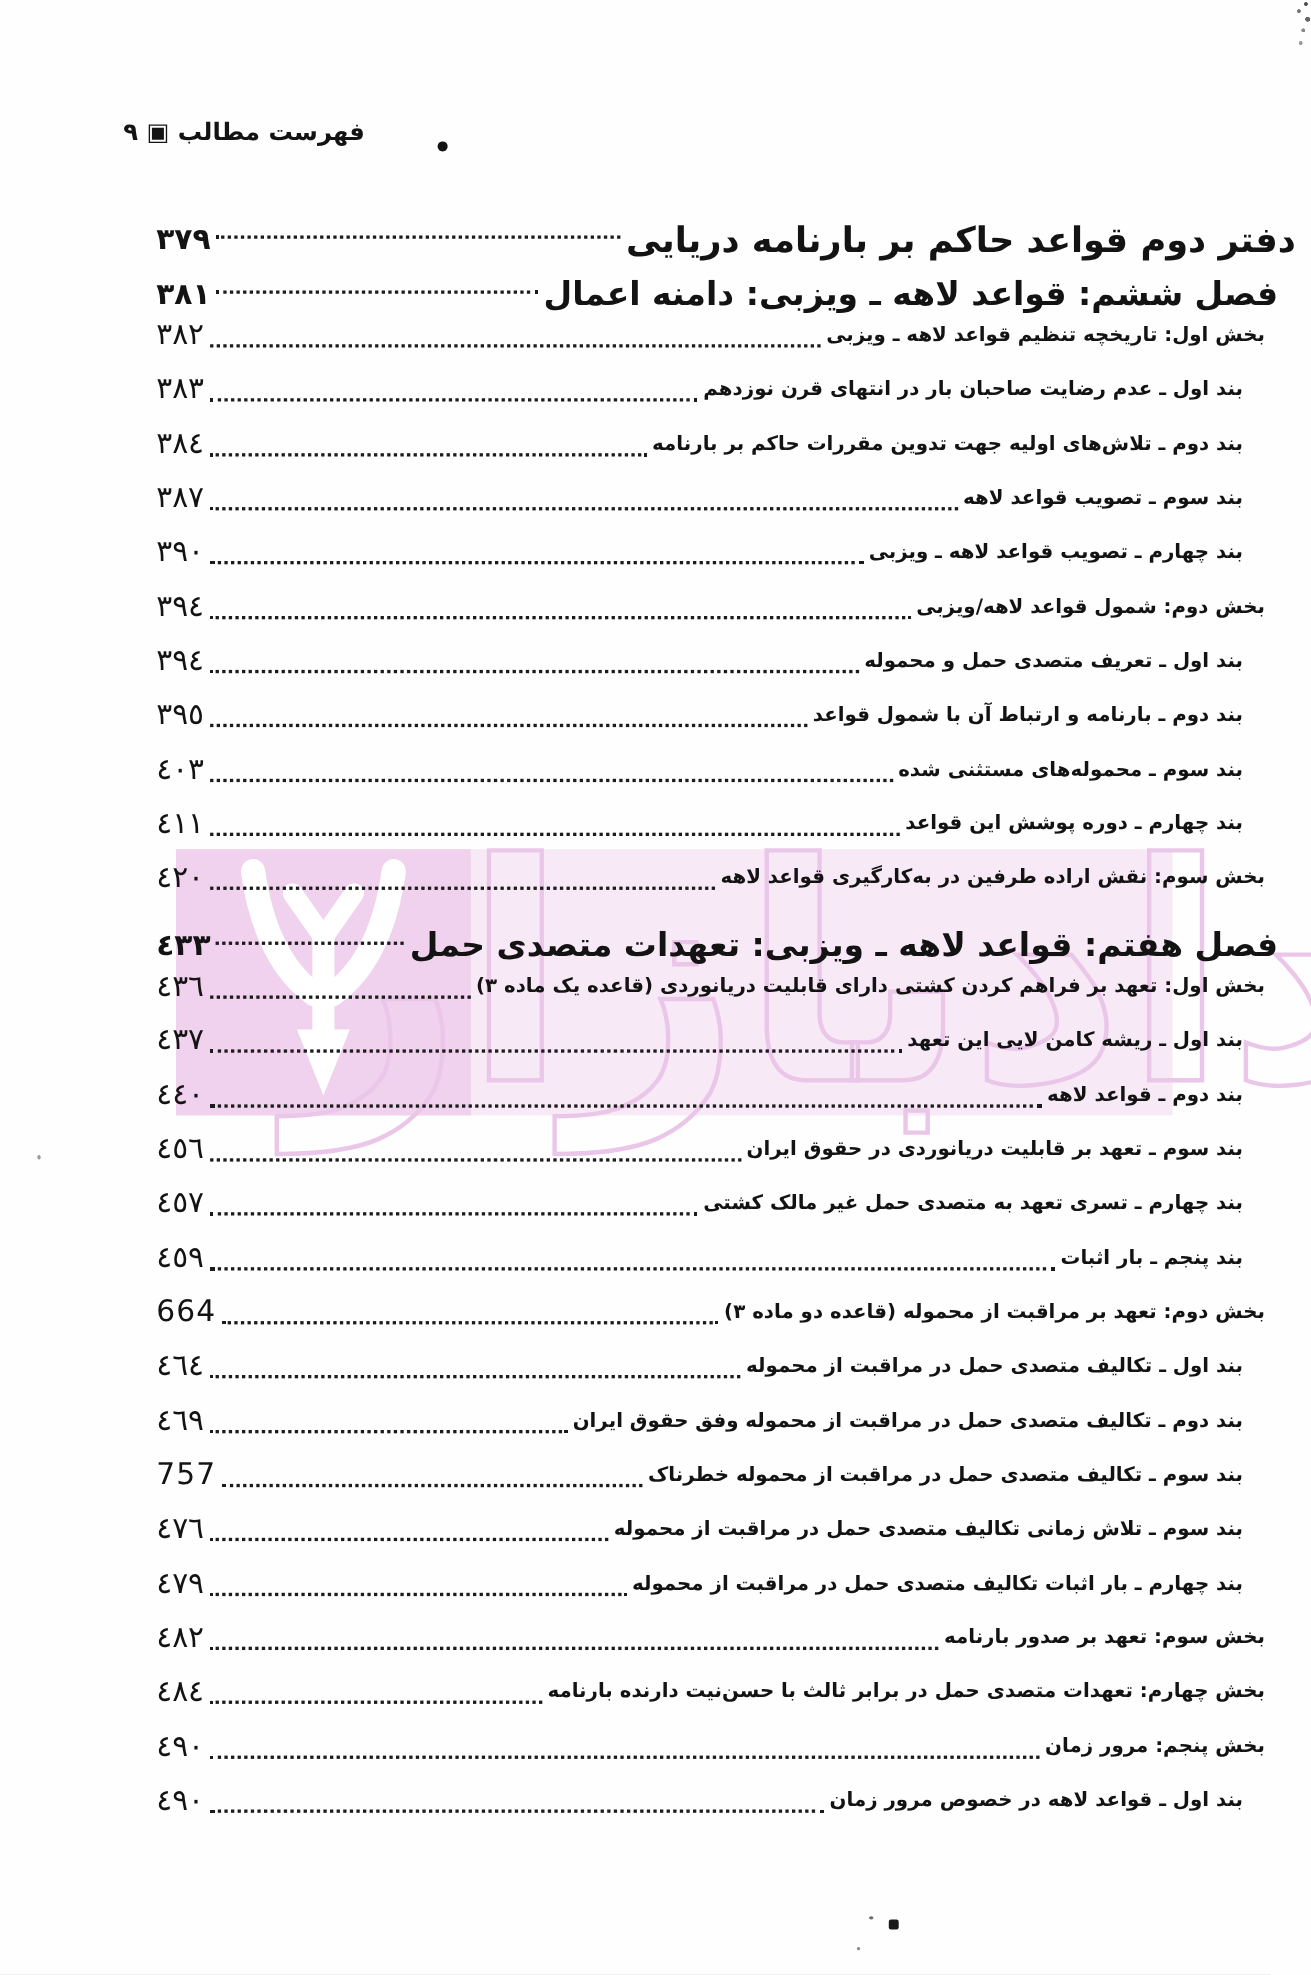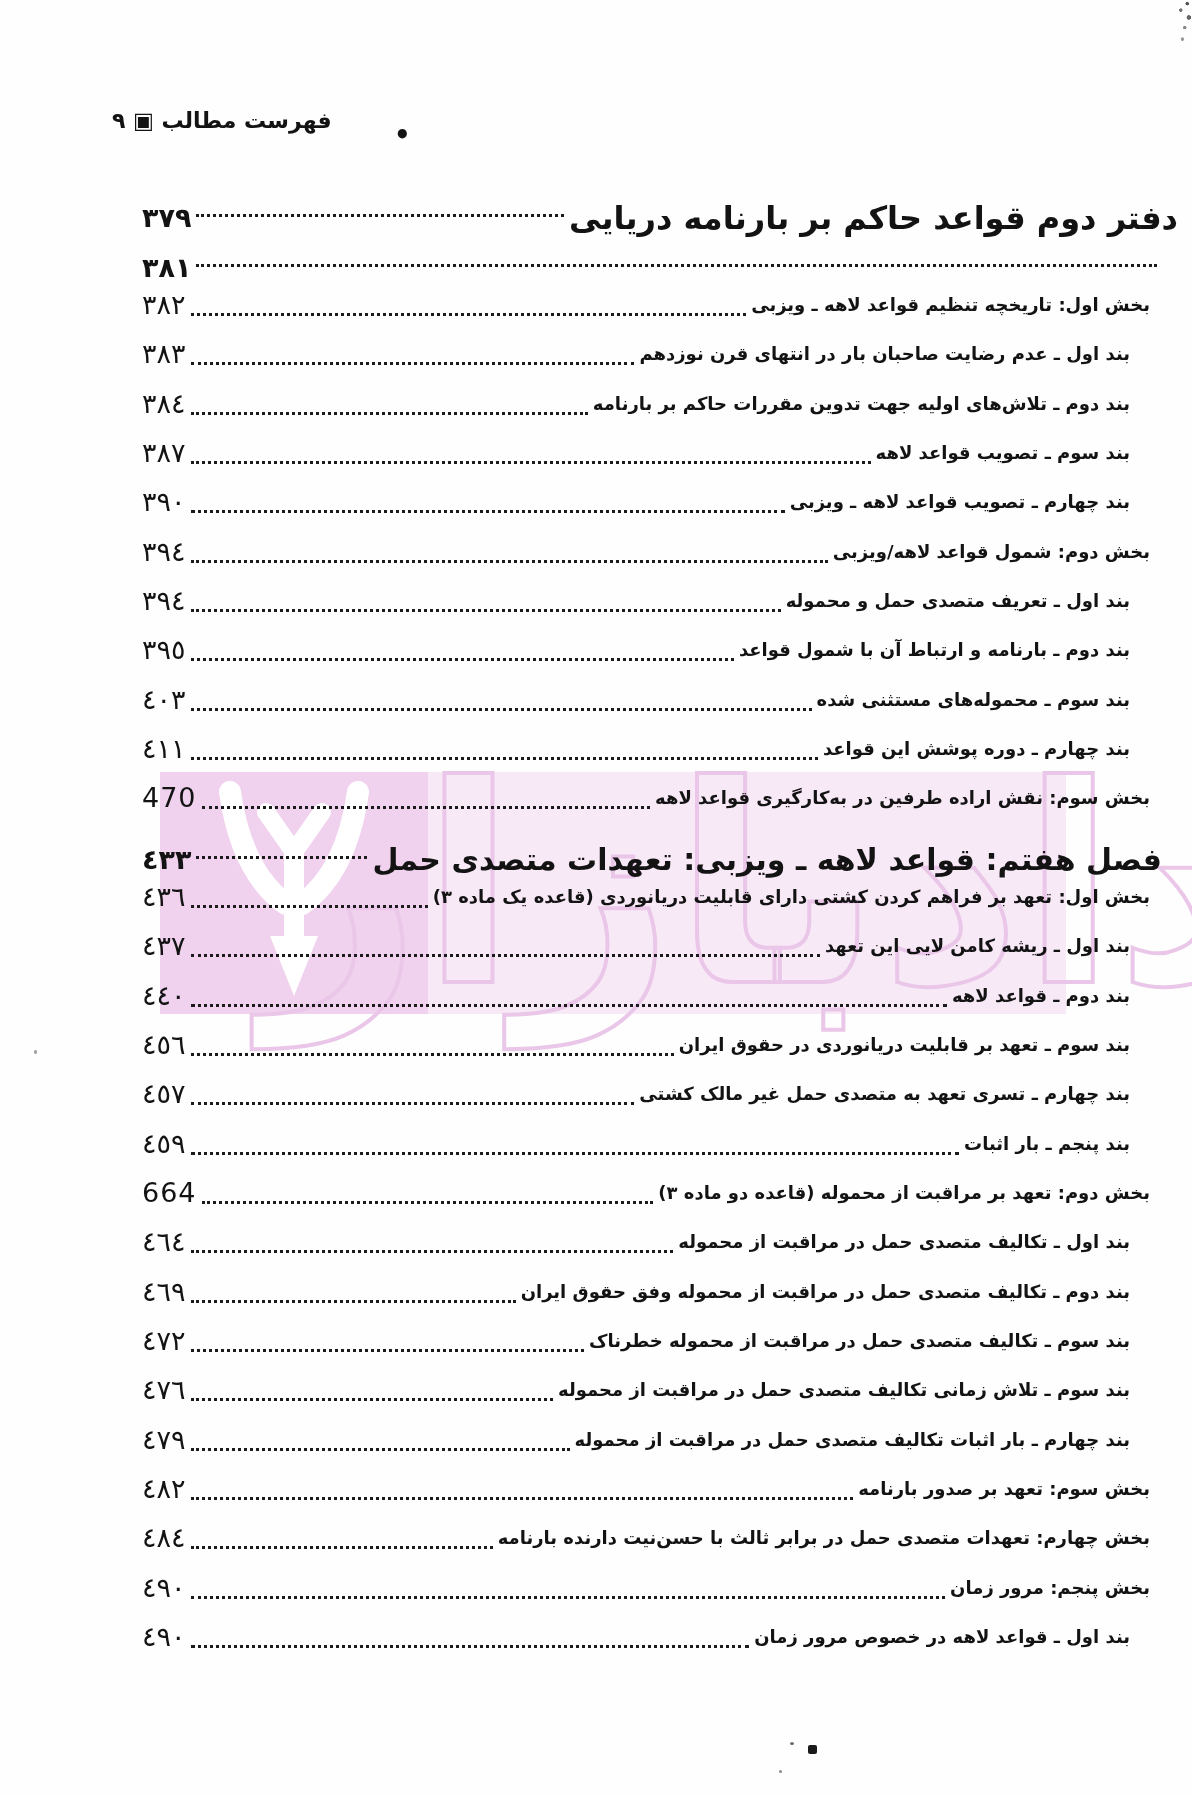--- a/index.html
+++ b/index.html
@@ -102,20 +102,21 @@
   <div class="hdr">فهرست مطالب ▣ ٩</div>
   <div class="hdr-bullet">•</div>
 
   <div class="toc">
       <div class="row lv-book bold">
         <span class="title">دفتر دوم قواعد حاکم بر بارنامه دریایی</span>
         <span class="dots"></span>
         <span class="num">٣٧٩</span>
       </div>
       <div class="row lv-chapter bold">
+        <span class="title">فصل ششم: قواعد لاهه ـ ویزبی: دامنه اعمال</span>
         <span class="dots"></span>
         <span class="num">٣٨١</span>
       </div>
       <div class="row lv-section">
         <span class="title">بخش اول: تاریخچه تنظیم قواعد لاهه ـ ویزبی</span>
         <span class="dots"></span>
         <span class="num">٣٨٢</span>
       </div>
       <div class="row lv-clause">
         <span class="title">بند اول ـ عدم رضایت صاحبان بار در انتهای قرن نوزدهم</span>
@@ -158,21 +159,21 @@
         <span class="num">٤٠٣</span>
       </div>
       <div class="row lv-clause">
         <span class="title">بند چهارم ـ دوره پوشش این قواعد</span>
         <span class="dots"></span>
         <span class="num">٤١١</span>
       </div>
       <div class="row lv-section">
         <span class="title">بخش سوم: نقش اراده طرفین در به‌کارگیری قواعد لاهه</span>
         <span class="dots"></span>
-        <span class="num">470</span>
+        <span class="num">٤٢٠</span>
       </div>
       <div class="row lv-chapter bold">
         <span class="title">فصل هفتم: قواعد لاهه ـ ویزبی: تعهدات متصدی حمل</span>
         <span class="dots"></span>
         <span class="num">٤٣٣</span>
       </div>
       <div class="row lv-section">
         <span class="title">بخش اول: تعهد بر فراهم کردن کشتی دارای قابلیت دریانوردی (قاعده یک ماده ٣)</span>
         <span class="dots"></span>
         <span class="num">٤٣٦</span>
@@ -213,21 +214,21 @@
         <span class="num">٤٦٤</span>
       </div>
       <div class="row lv-clause">
         <span class="title">بند دوم ـ تکالیف متصدی حمل در مراقبت از محموله وفق حقوق ایران</span>
         <span class="dots"></span>
         <span class="num">٤٦٩</span>
       </div>
       <div class="row lv-clause">
         <span class="title">بند سوم ـ تکالیف متصدی حمل در مراقبت از محموله خطرناک</span>
         <span class="dots"></span>
-        <span class="num">٤٧٢</span>
+        <span class="num">757</span>
       </div>
       <div class="row lv-clause">
         <span class="title">بند سوم ـ تلاش زمانی تکالیف متصدی حمل در مراقبت از محموله</span>
         <span class="dots"></span>
         <span class="num">٤٧٦</span>
       </div>
       <div class="row lv-clause">
         <span class="title">بند چهارم ـ بار اثبات تکالیف متصدی حمل در مراقبت از محموله</span>
         <span class="dots"></span>
         <span class="num">٤٧٩</span>

